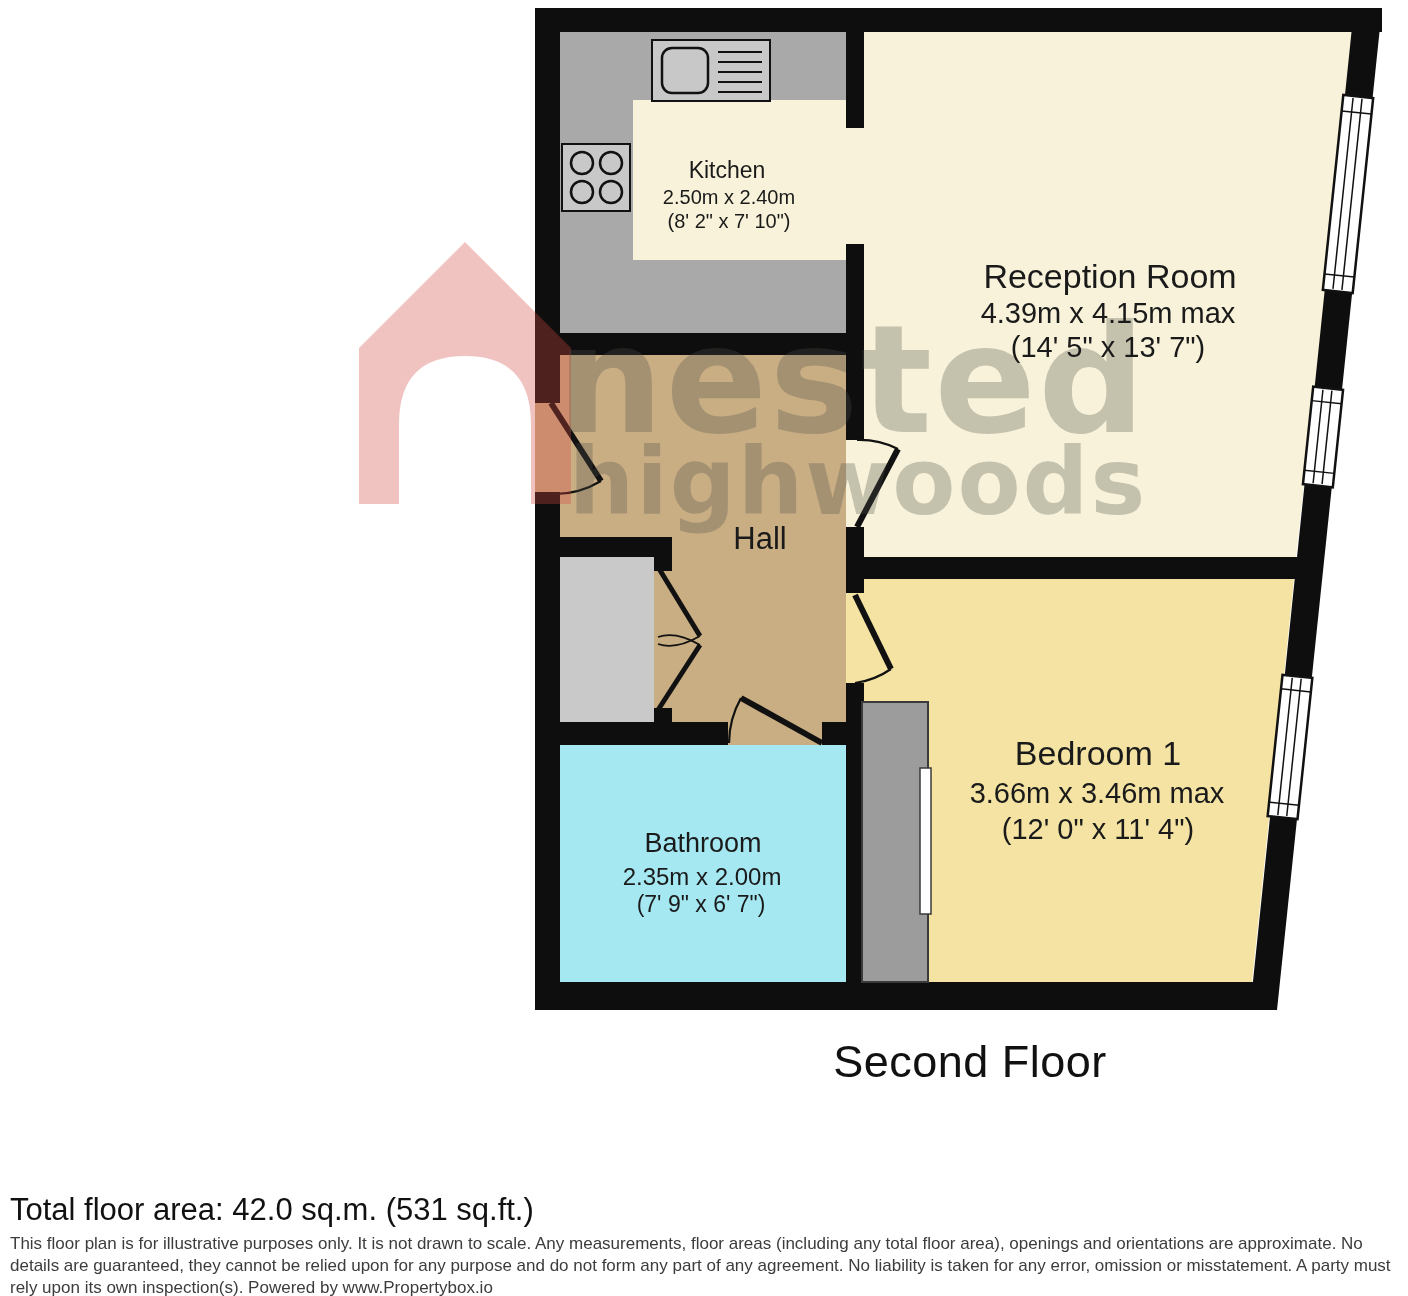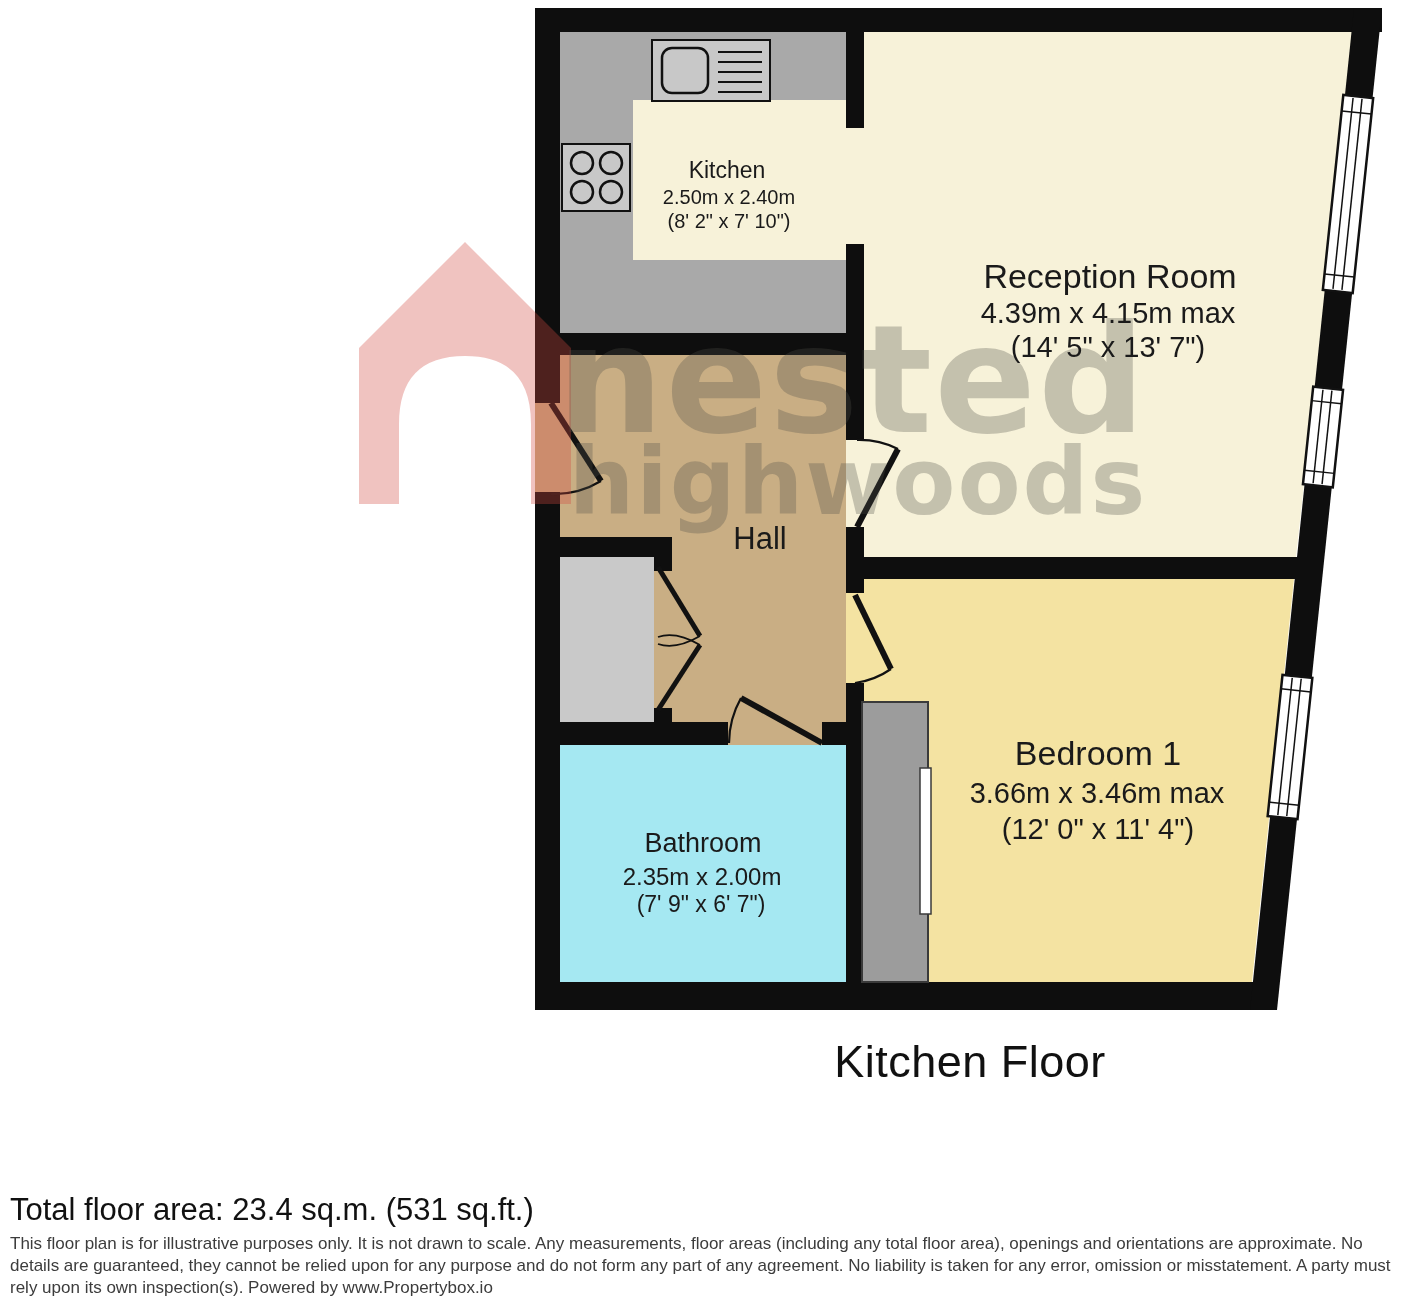--- a/index.html
+++ b/index.html
@@ -161,16 +161,16 @@
       </g>
       <g>
         <text x="703" y="852" font-size="27">Bathroom</text>
         <text x="702" y="885" font-size="24">2.35m x 2.00m</text>
         <text x="701" y="912" font-size="23">(7' 9" x 6' 7")</text>
       </g>
     </g>
   </svg>
   </div>
 
-  <div class="footer-center second-floor">Kitchen Floor</div>
-  <div class="total-area">Total floor area: 23.4 sq.m. (531 sq.ft.)</div>
+  <div class="footer-center second-floor">Second Floor</div>
+  <div class="total-area">Total floor area: 42.0 sq.m. (531 sq.ft.)</div>
   <div class="disclaimer">This floor plan is for illustrative purposes only. It is not drawn to scale. Any measurements, floor areas (including any total floor area), openings and orientations are approximate. No details are guaranteed, they cannot be relied upon for any purpose and do not form any part of any agreement. No liability is taken for any error, omission or misstatement. A party must rely upon its own inspection(s). Powered by www.Propertybox.io</div>
 </div>
 
 </body></html>

